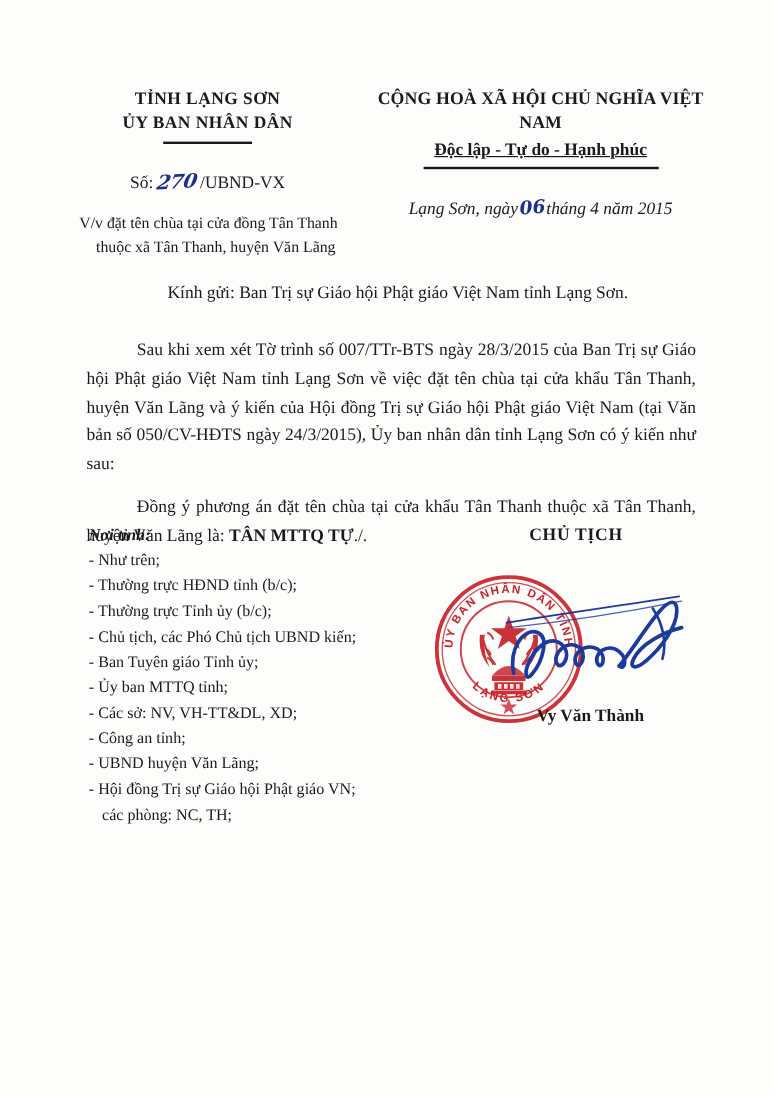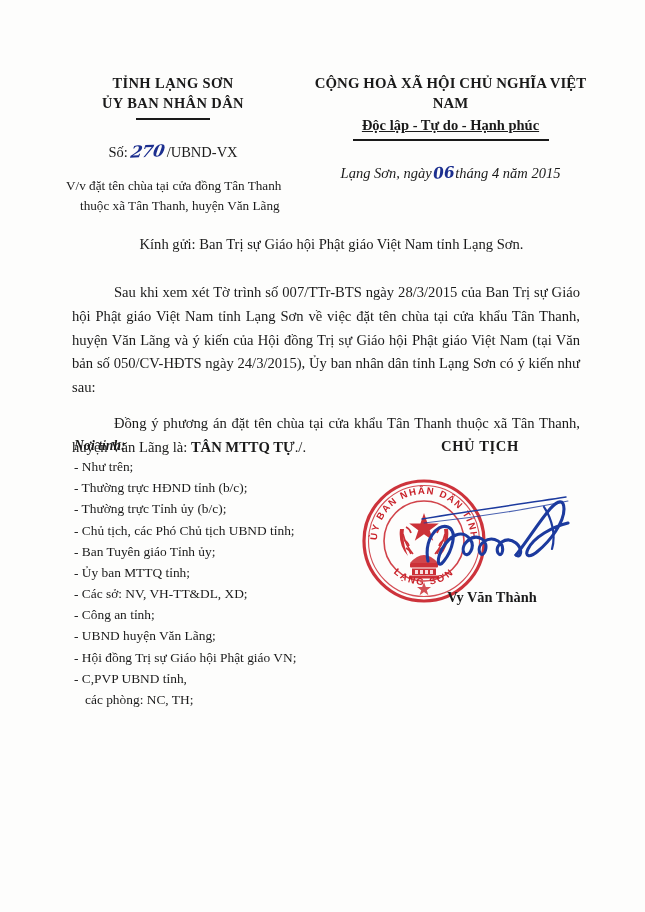--- a/index.html
+++ b/index.html
@@ -251,28 +251,27 @@
   </div>
 
   <div class="footer">
 
     <div class="recipients">
       <div class="recip-title">Nơi tỉnh:</div>
       <ul class="recip-list">
         <li>- Như trên;</li>
         <li>- Thường trực HĐND tỉnh (b/c);</li>
         <li>- Thường trực Tỉnh ủy (b/c);</li>
-        <li>- Chủ tịch, các Phó Chủ tịch UBND tỉnh;</li>
+        <li>- Chủ tịch, các Phó Chủ tịch UBND kiến;</li>
         <li>- Ban Tuyên giáo Tỉnh ủy;</li>
         <li>- Ủy ban MTTQ tỉnh;</li>
         <li>- Các sở: NV, VH-TT&amp;DL, XD;</li>
         <li>- Công an tỉnh;</li>
         <li>- UBND huyện Văn Lãng;</li>
         <li>- Hội đồng Trị sự Giáo hội Phật giáo VN;</li>
-        <li>- C,PVP UBND tỉnh,</li>
         <li class="sub">các phòng:  NC, TH;</li>
       </ul>
     </div>
 
     <div class="signature">
       <div class="sig-title">CHỦ TỊCH</div>
 
       <div class="sig-area">
 
         <div class="seal">

